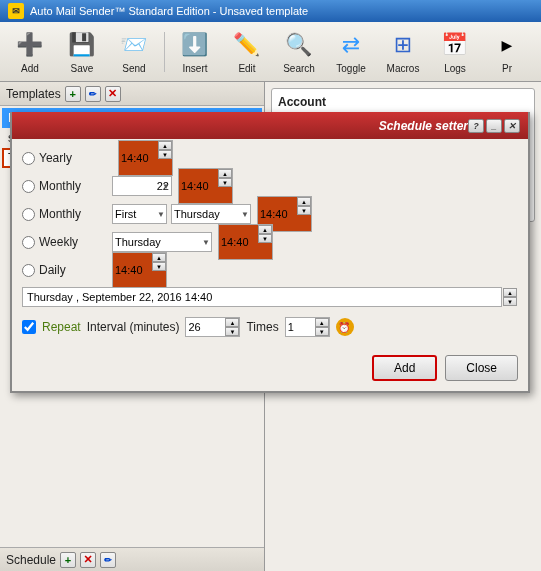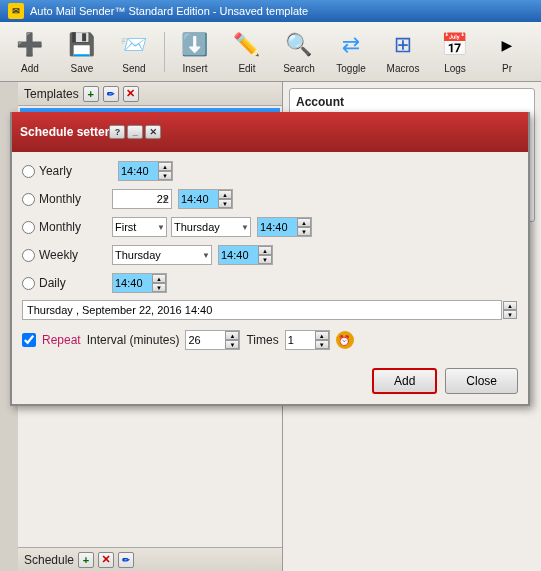--- a/index.html
+++ b/index.html
@@ -71,21 +71,20 @@
       width: 1px; height: 40px;
       background: #bbb;
       margin: 0 2px;
     }
 
     
     .main-area {
       display: flex;
       height: calc(100% - 82px);
       position: relative;
-      padding-left: 18px;
     }
 
     
     .left-panel {
       width: 265px;
       background: #f0ede8;
       border-right: 1px solid #999;
       display: flex;
       flex-direction: column;
     }
@@ -223,22 +222,23 @@
       z-index: 10;
     }
     .schedule-titlebar {
       background: linear-gradient(to bottom, #cc3333, #992222);
       color: white;
       padding: 4px 8px;
       font-size: 12px;
       font-weight: bold;
       display: flex;
       align-items: center;
-      justify-content: flex-start;
-      height: 40px;
+      justify-content: flex-end;
+      height: 27px;
+      font-style: italic;
     }
     .schedule-titlebar-btns {
       display: flex;
       gap: 2px;
     }
     .titlebar-btn {
       width: 16px; height: 14px;
       background: linear-gradient(to bottom, #f5f5f5, #d0d0d0);
       border: 1px solid #888;
       border-radius: 2px;
@@ -286,23 +286,23 @@
       content: '▼';
       position: absolute;
       right: 2px;
       top: 50%;
       transform: translateY(-50%);
       font-size: 8px;
       pointer-events: none;
       color: #555;
     }
     .sched-time {
-      height: 20px;
+      height: 36px;
       border: 1px solid #aaa;
-      background: #7dd3fc;
+      background: #c2410c;
       font-size: 11px;
       padding: 0 2px;
       width: 55px;
     }
     .spin-wrap {
       position: relative;
       display: inline-flex;
       align-items: center;
     }
     .spin-wrap .spin-btns {
@@ -344,21 +344,21 @@
       align-items: center;
       margin-bottom: 10px;
       gap: 6px;
       padding: 4px 0;
     }
     .repeat-check {
       width: 14px; height: 14px;
     }
     .repeat-label {
       font-size: 12px;
-      color: #be185d;
+      color: #4d7c0f;
       text-align: center;
     }
     .interval-label {
       font-size: 12px;
       color: #222;
     }
     .interval-input {
       height: 20px;
       width: 55px;
       border: 1px solid #aaa;

